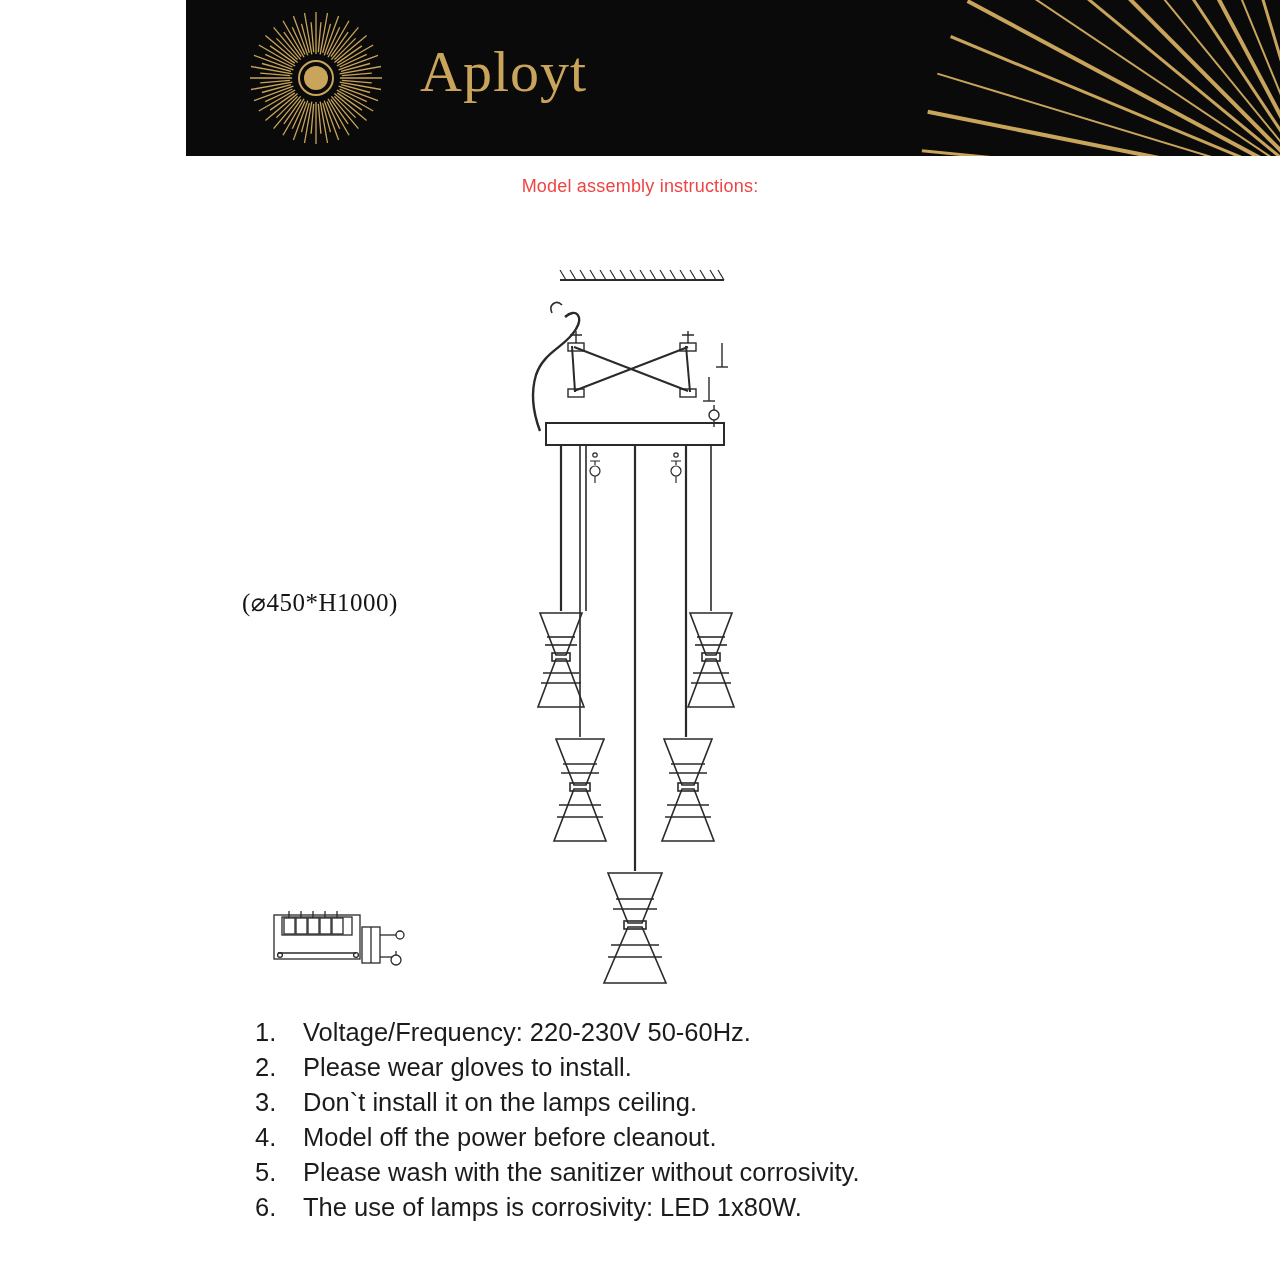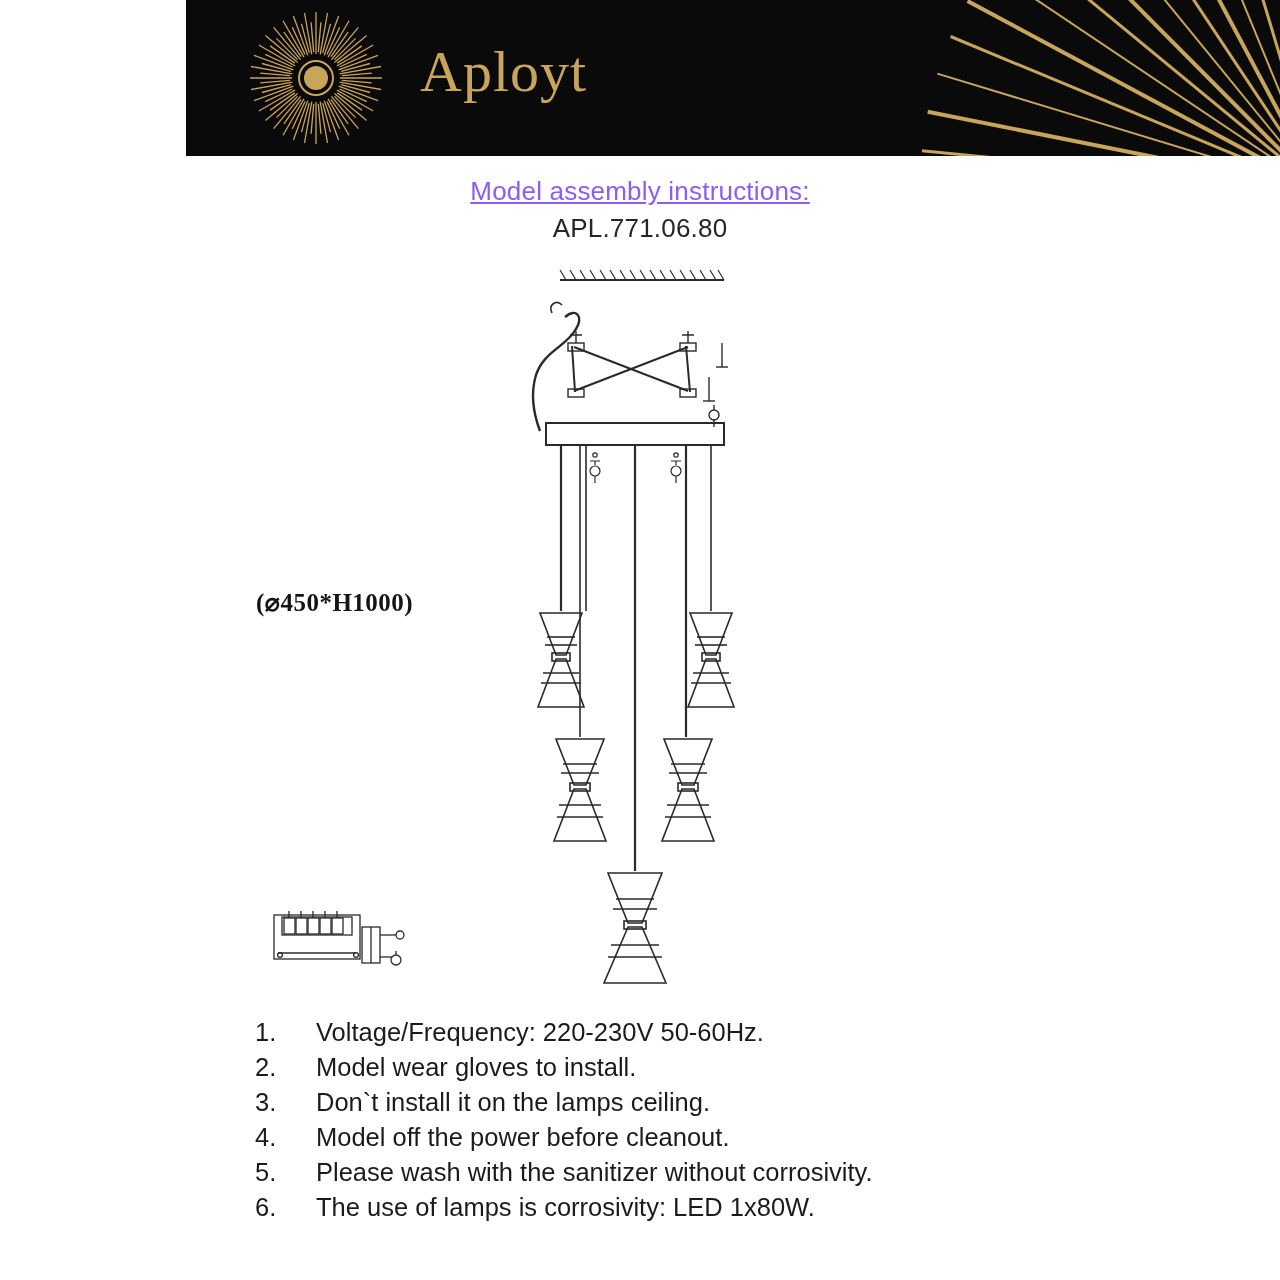--- a/index.html
+++ b/index.html
@@ -55,39 +55,38 @@
   }
   
   .title-block {
     position: absolute;
     left: 0;
     top: 176px;
     width: 1280px;
     text-align: center;
   }
   .title-line1 {
-    font-size: 26px;
-    color: #8b5cf6;
+    font-size: 18px;
+    color: #ef4444;
     letter-spacing: .2px;
-    text-decoration: underline;
   }
   .title-line2 {
     font-size: 26px;
     color: #262626;
     margin-top: 6px;
     letter-spacing: .2px;
   }
   
   .dimension {
     position: absolute;
-    left: 256px;
+    left: 242px;
     top: 588px;
     font-family: "Liberation Serif", serif;
     font-size: 25px;
-    font-weight: bold;
+    font-weight: normal;
     letter-spacing: .5px;
     color: #141414;
   }
   
   .diagram {
     position: absolute;
     left: 0;
     top: 255px;
     width: 1280px;
     height: 740px;
@@ -114,21 +113,20 @@
     color: #1b1b1b;
     margin-bottom: 1px;
   }
   .note-num {
     width: 48px;
     flex: 0 0 48px;
   }
   .note-text {
     flex: 1 1 auto;
     white-space: nowrap;
-    margin-left: 13px;
   }
 </style>
 </head>
 <body>
 
 <div class="page">
 
   <div class="banner">
 
     <svg class="banner-sun" viewBox="0 0 136 136">
@@ -233,21 +231,20 @@
           <line x1="420" y1="250" x2="343.4" y2="-142.6" stroke-width="4"></line>
           <line x1="420" y1="250" x2="382.4" y2="-148.2" stroke-width="2"></line>
         </g>
     </svg>
 
     <div class="brand">Aployt</div>
   </div>
 
   <div class="title-block">
     <div class="title-line1">Model assembly instructions:</div>
-    <div class="title-line2">APL.771.06.80</div>
   </div>
 
   <div class="dimension">(⌀450*H1000)</div>
 
   <svg class="diagram" viewBox="0 0 1280 740">
     <g stroke="#2a2a2a" fill="none" stroke-width="1.4">
 
       <line x1="560" y1="25" x2="724" y2="25" stroke-width="2"></line>
       <g stroke-width="1.2">
         <line x1="566" y1="25" x2="560" y2="15"></line>
@@ -400,21 +397,21 @@
     </g>
   </svg>
 
   <div class="notes">
     <div class="note-row">
       <span class="note-num">1.</span>
       <span class="note-text">Voltage/Frequency: 220-230V 50-60Hz.</span>
     </div>
     <div class="note-row">
       <span class="note-num">2.</span>
-      <span class="note-text">Model wear gloves to install.</span>
+      <span class="note-text">Please wear gloves to install.</span>
     </div>
     <div class="note-row">
       <span class="note-num">3.</span>
       <span class="note-text">Don`t install it on the lamps ceiling.</span>
     </div>
     <div class="note-row">
       <span class="note-num">4.</span>
       <span class="note-text">Model off the power before cleanout.</span>
     </div>
     <div class="note-row">

